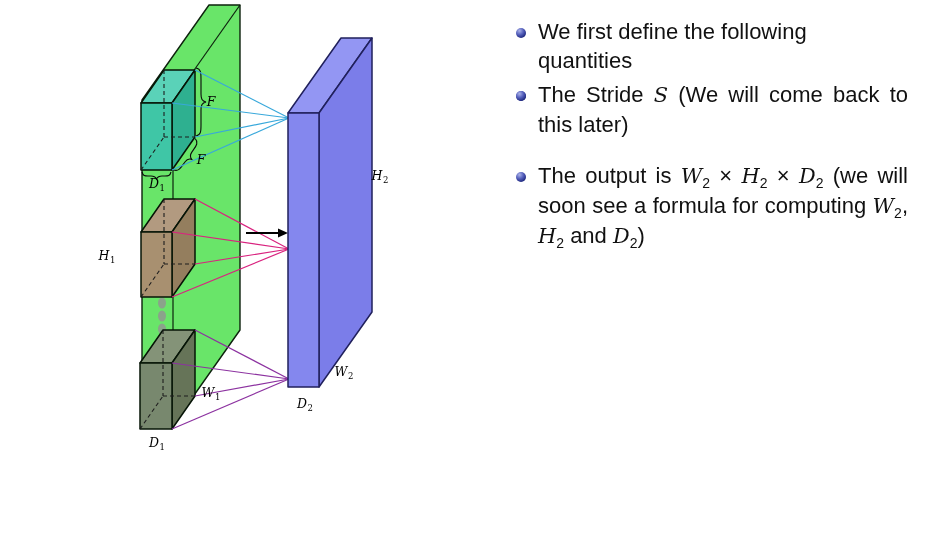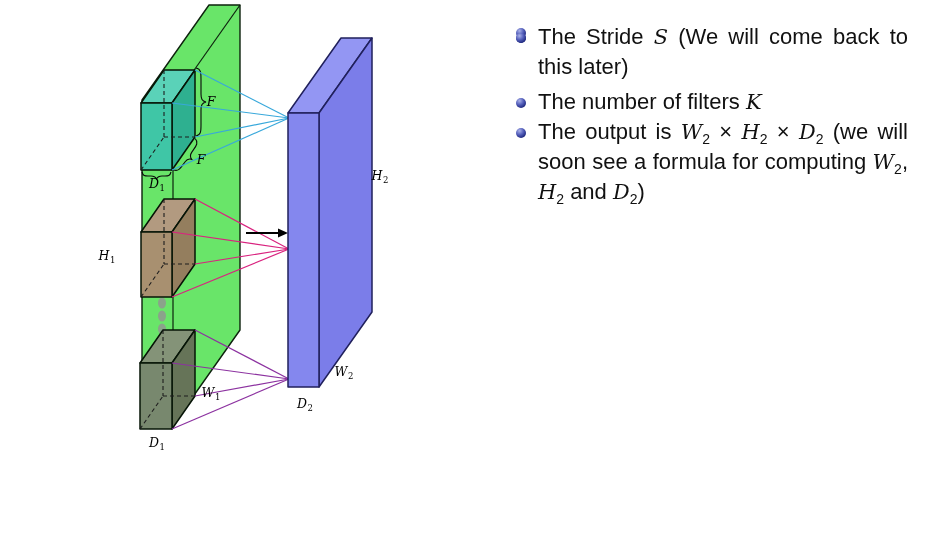--- a/index.html
+++ b/index.html
@@ -13,21 +13,21 @@
           font-family:"DejaVu Serif",serif;font-style:italic;
           font-size:12.5px;color:#000;white-space:nowrap;line-height:1;}
   .dlabel sub{font-size:8.5px;font-style:normal;vertical-align:-3px;margin-left:0.5px;}
 
   
   .bullets{position:absolute;left:516px;top:17px;width:392px;margin:0;padding:0;list-style:none;}
   .bullets li{position:relative;padding-left:22px;margin:0 0 5px 0;
               font-size:22px;line-height:29px;color:#111;text-align:justify;}
   .bullets li:nth-child(1){text-align:left;}
   .bullets li:nth-child(2){margin-bottom:4px;}
-  .bullets li:nth-child(3){margin-bottom:6px;}
+  .bullets li:nth-child(3){margin-bottom:22px;}
   .bullets li:nth-child(4){margin-bottom:0;}
   .bullets li:nth-child(5){margin-bottom:6px;}
   .bullet-sphere{position:absolute;left:0;top:11px;width:10px;height:10px;border-radius:50%;
        background:radial-gradient(circle at 35% 28%,#aab2e8 0%,#5560bc 40%,#202a80 75%,#121a55 100%);}
   .bullets .math{font-family:"DejaVu Serif",serif;font-style:italic;font-size:0.95em;}
   .bullets sub{font-size:14px;line-height:0;}
 </style>
 </head>
 <body>
 
@@ -124,20 +124,19 @@
     <div class="dlabel" style="left:201px;top:160px"><span class="mi">F</span></div>
     <div class="dlabel" style="left:157px;top:185px"><span class="mi">D</span><sub>1</sub></div>
     <div class="dlabel" style="left:211px;top:394px"><span class="mi">W</span><sub>1</sub></div>
     <div class="dlabel" style="left:157px;top:444px"><span class="mi">D</span><sub>1</sub></div>
     <div class="dlabel" style="left:380px;top:177px"><span class="mi">H</span><sub>2</sub></div>
     <div class="dlabel" style="left:344px;top:373px"><span class="mi">W</span><sub>2</sub></div>
     <div class="dlabel" style="left:305px;top:405px"><span class="mi">D</span><sub>2</sub></div>
   </div>
 
   <ul class="bullets">
-      <li><span class="bullet-sphere"></span></li>
+      <li><span class="bullet-sphere"></span><span class="bullet-text">We first define the following<br>quantities</span></li>
       <li><span class="bullet-sphere"></span></li>
       <li><span class="bullet-sphere"></span><span class="bullet-text">The Stride <span class="math">S</span> (We will come back to this later)</span></li>
-      <li><span class="bullet-sphere"></span><span class="bullet-text">The number of filters <span class="math">K</span></span></li>
       <li><span class="bullet-sphere"></span><span class="bullet-text">The output is <span class="math">W</span><sub>2</sub> × <span class="math">H</span><sub>2</sub> × <span class="math">D</span><sub>2</sub> (we will soon see a formula for computing <span class="math">W</span><sub>2</sub>, <span class="math">H</span><sub>2</sub> and <span class="math">D</span><sub>2</sub>)</span></li>
     </ul>
 
 </div>
 
 </body></html>

